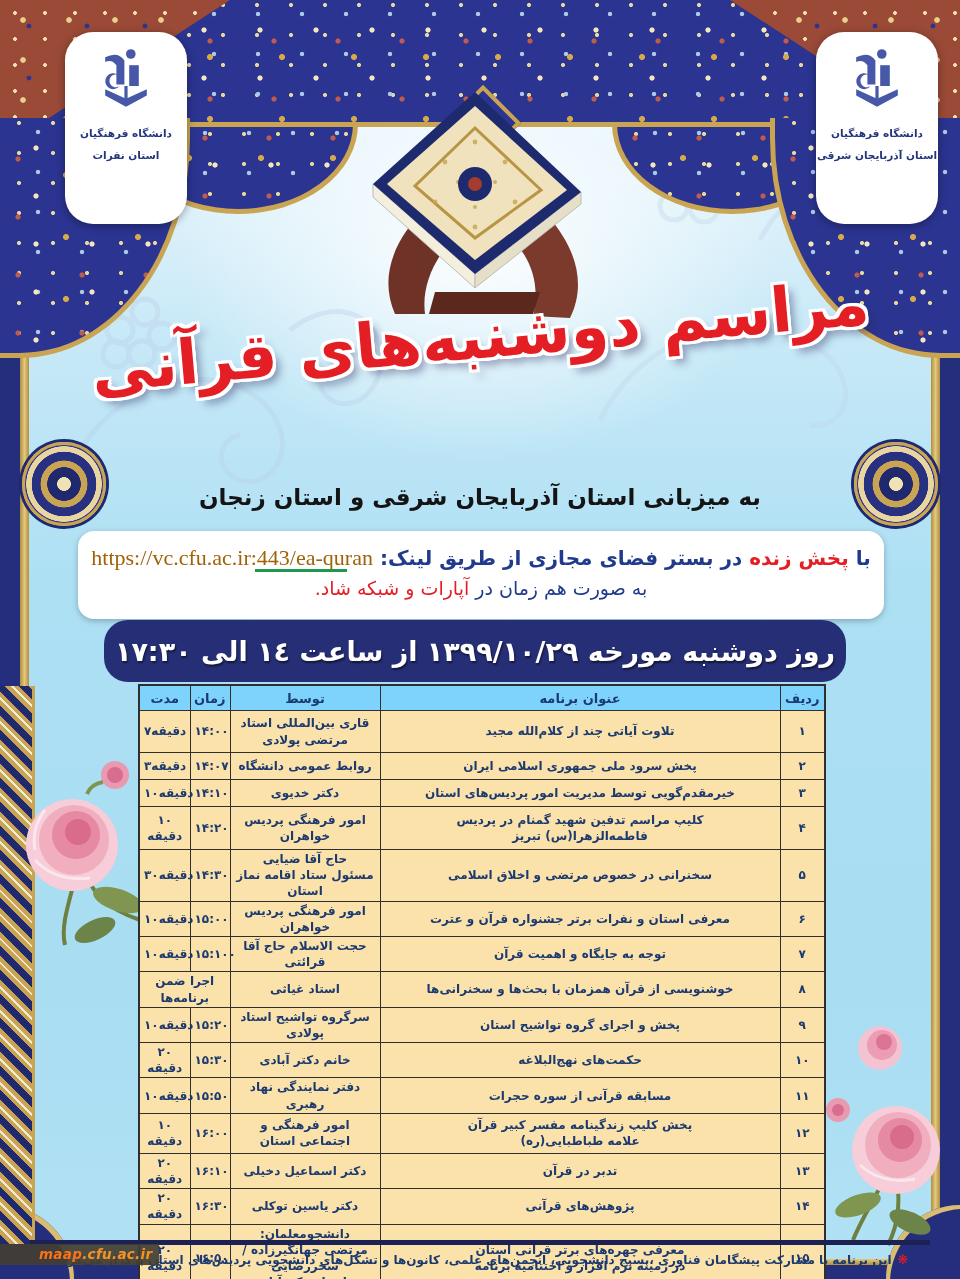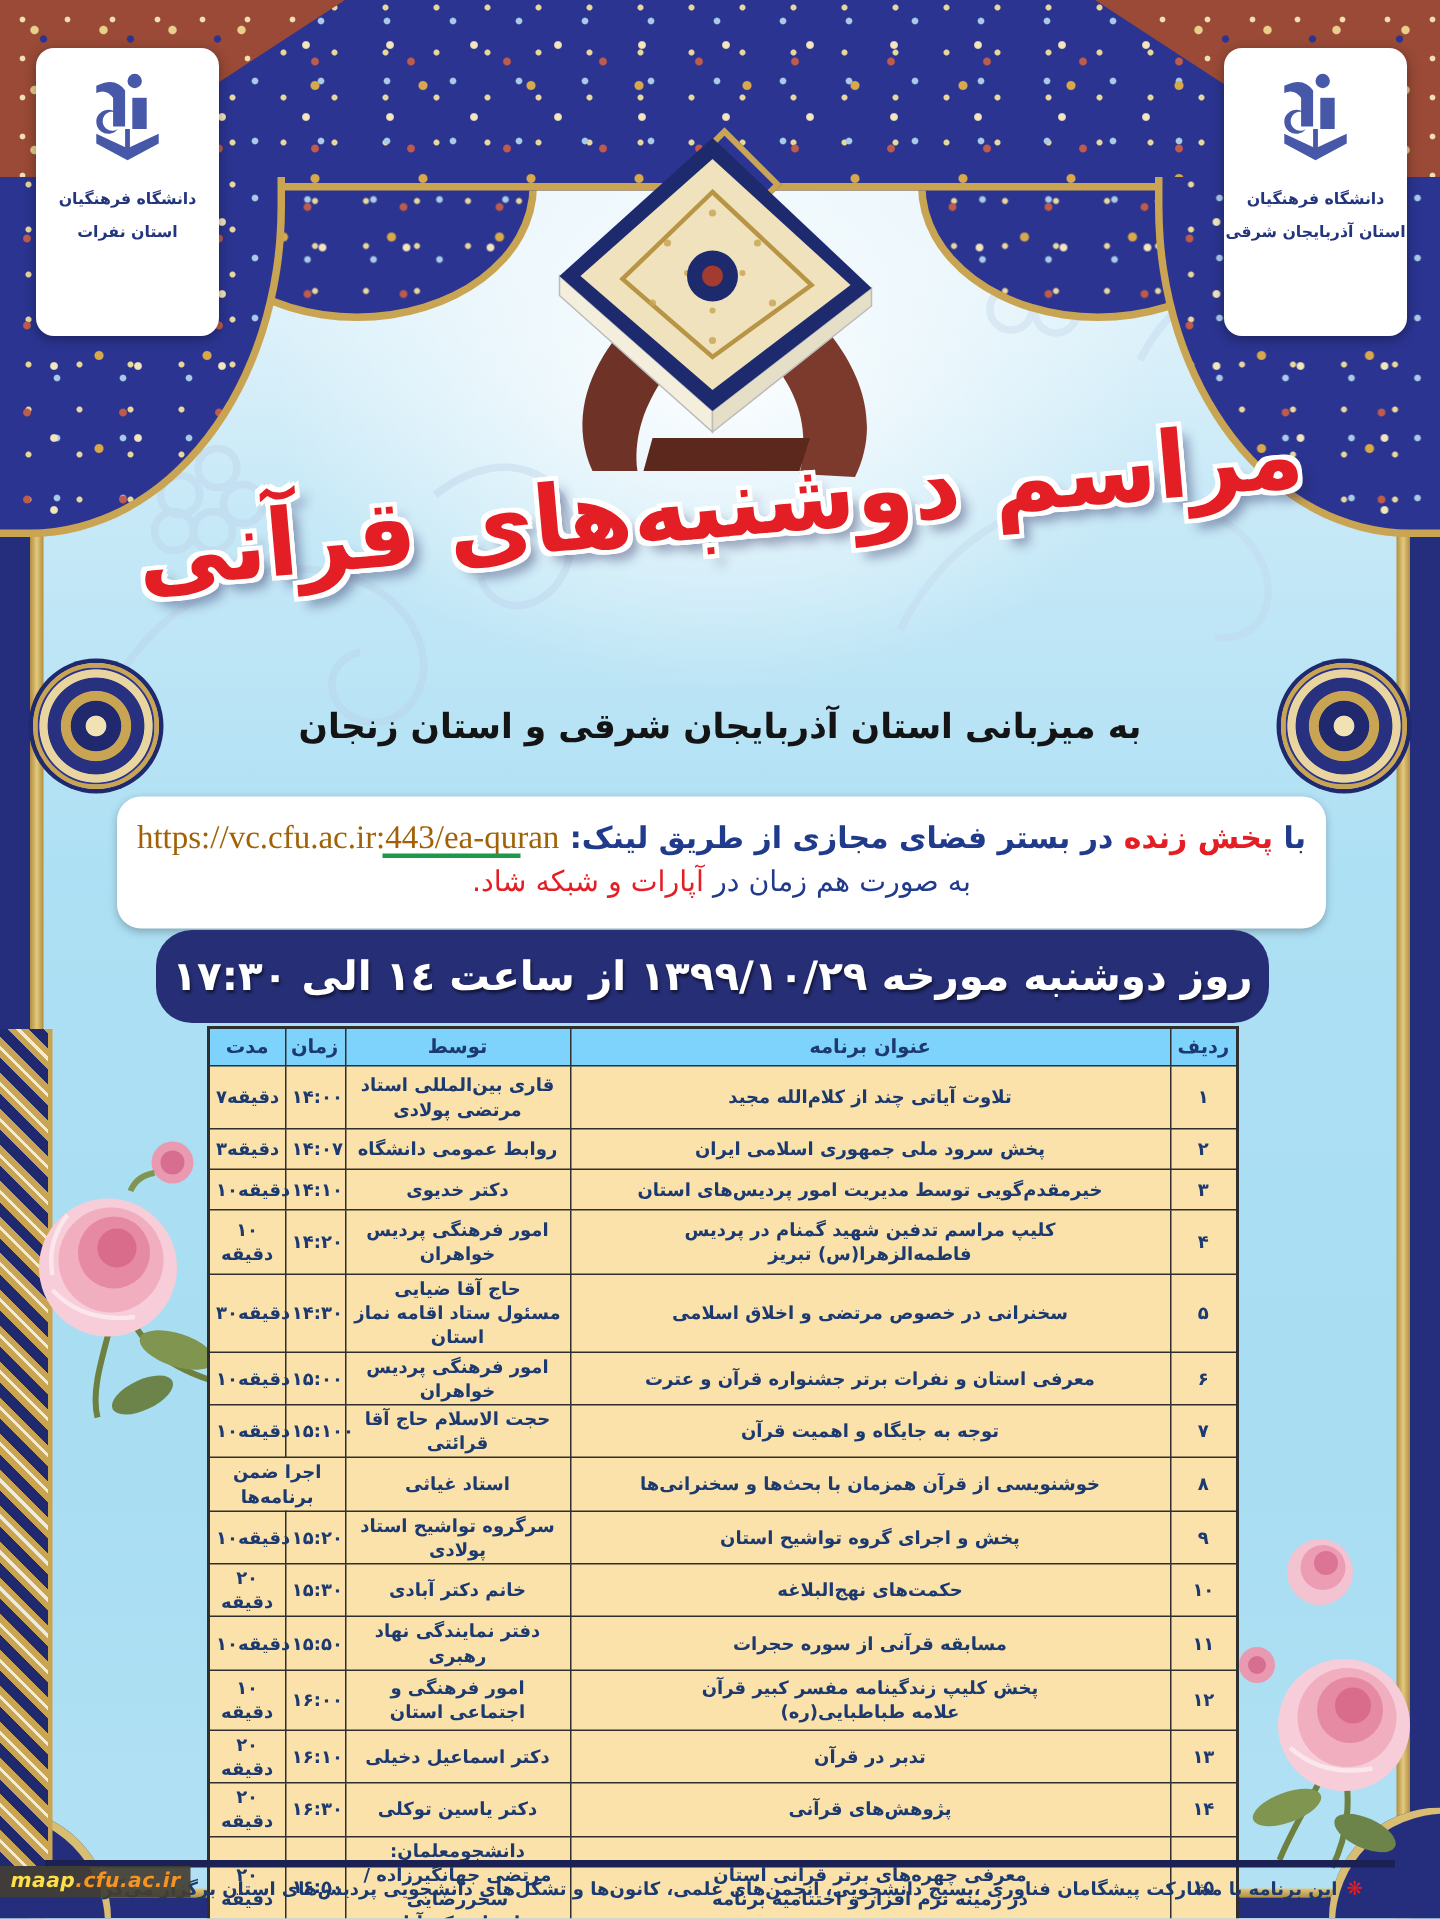--- a/index.html
+++ b/index.html
@@ -49,30 +49,30 @@
   .deco-corner.cr{right:0;clip-path:polygon(0 0,100% 0,100% 100%);}
   .lobe{position:absolute;top:34px;width:230px;height:170px;border-radius:50%;z-index:1;border:5px solid #c9a452;}
   .lobe.l1{left:118px;} .lobe.l2{left:612px;}
   .shoulder{position:absolute;top:118px;width:185px;height:235px;z-index:2;}
   .shoulder.sl{left:0;border-bottom-right-radius:170px 220px;border-right:5px solid #c9a452;border-bottom:5px solid #c9a452;}
   .shoulder.sr{right:0;border-bottom-left-radius:170px 220px;border-left:5px solid #c9a452;border-bottom:5px solid #c9a452;}
   .finial{position:absolute;left:456px;top:96px;width:46px;height:46px;transform:rotate(45deg);z-index:2;
     background:#2b3490;border:4px solid #c9a452;}
 
   
-  .logo-card{position:absolute;top:32px;width:122px;height:192px;background:#fff;border-radius:12px;z-index:6;
-    box-shadow:0 2px 8px rgba(0,0,0,.35);display:flex;flex-direction:column;align-items:center;padding-top:14px;box-sizing:border-box;}
+  .logo-card{position:absolute;top:32px;width:122px;height:192px;background:#fff;border-radius:28px;z-index:6;
+    box-shadow:0 2px 8px rgba(0,0,0,.35);display:flex;flex-direction:column;align-items:center;padding-top:14px;box-sizing:border-box;margin-left:41px;}
   .logo-card.lc-left{left:24px;} .logo-card.lc-right{right:22px;}
   .logo-caption{color:#23357d;font-size:10.5px;font-weight:bold;margin-top:8px;line-height:1.35;text-align:center;}
 
   
   .main-title{position:absolute;left:80px;top:300px;width:800px;text-align:center;z-index:5;
     font-size:62px;font-weight:bold;color:#e31e24;transform:rotate(-5deg);letter-spacing:-1px;
     text-shadow:3px 0 0 #fff,-3px 0 0 #fff,0 3px 0 #fff,0 -3px 0 #fff,3px 3px 0 #fff,-3px -3px 0 #fff,3px -3px 0 #fff,-3px 3px 0 #fff,6px 7px 8px rgba(40,40,90,.45);}
-  .subtitle{position:absolute;left:80px;top:472px;width:800px;text-align:center;z-index:5;
+  .subtitle{position:absolute;left:80px;top:484px;width:800px;text-align:center;z-index:5;
     font-size:23px;font-weight:bold;color:#141414;}
 
   
   .broadcast-box{position:absolute;left:78px;top:531px;width:806px;height:88px;background:#fff;border-radius:16px;z-index:5;
     box-shadow:0 2px 6px rgba(0,0,0,.25);text-align:center;padding-top:12px;box-sizing:border-box;}
   .bc-line1{font-size:20px;font-weight:bold;color:#203a8c;line-height:1.4;}
   .bc-line2{font-size:19px;font-weight:normal;color:#203a8c;line-height:1.5;}
   .bc-red{color:#e31e24;}
   .bc-url{font-family:"Liberation Serif","DejaVu Serif",serif;font-weight:normal;color:#a16207;font-size:22px;position:relative;}
   .bc-url::after{content:"";position:absolute;left:58%;bottom:-2px;width:92px;height:3px;background:#1a9a4a;}
@@ -93,21 +93,21 @@
   td.c-time,td.c-dur{white-space:nowrap;}
 
   
   .footer-note{position:absolute;left:30px;right:30px;top:1240px;z-index:5;border-top:5px solid #1b2253;
     padding-top:7px;text-align:center;direction:rtl;color:#1c3a70;font-size:12px;font-weight:bold;}
   .footer-star{color:#e31e24;font-size:13px;margin-left:6px;}
 
   
   .site-watermark{position:absolute;left:0;top:1244px;z-index:7;background:rgba(66,62,52,.92);
     padding:2px 7px 3px 7px;font-size:13.5px;font-weight:bold;font-style:italic;letter-spacing:.3px;}
-  .wm-prefix{color:#fde047;} .wm-suffix{color:#f79421;}
+  .wm-prefix{color:#f97316;margin-left:32px;} .wm-suffix{color:#f79421;}
 
   
   .art{position:absolute;z-index:4;}
   .swirl{position:absolute;z-index:1;opacity:.55;}
 </style>
 </head>
 <body>
 
 <div id="poster">
 

